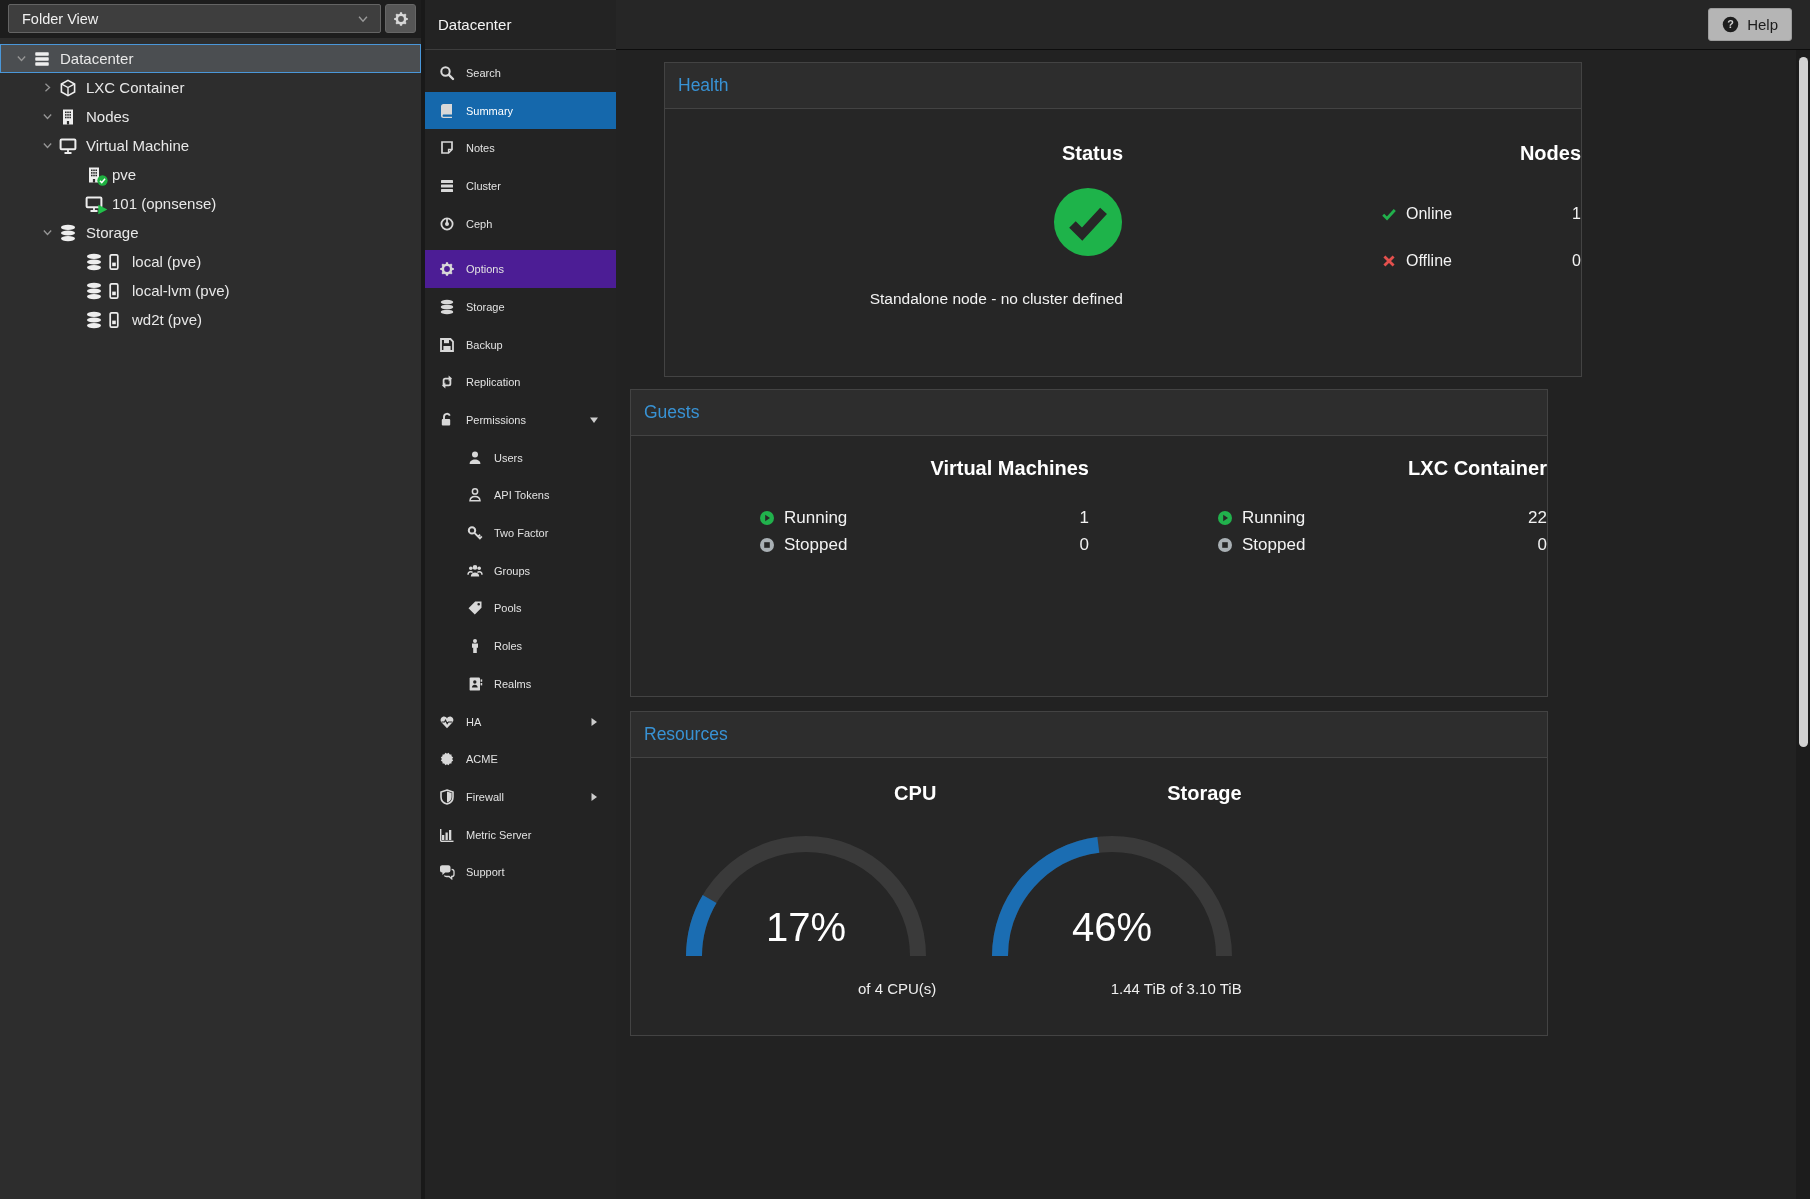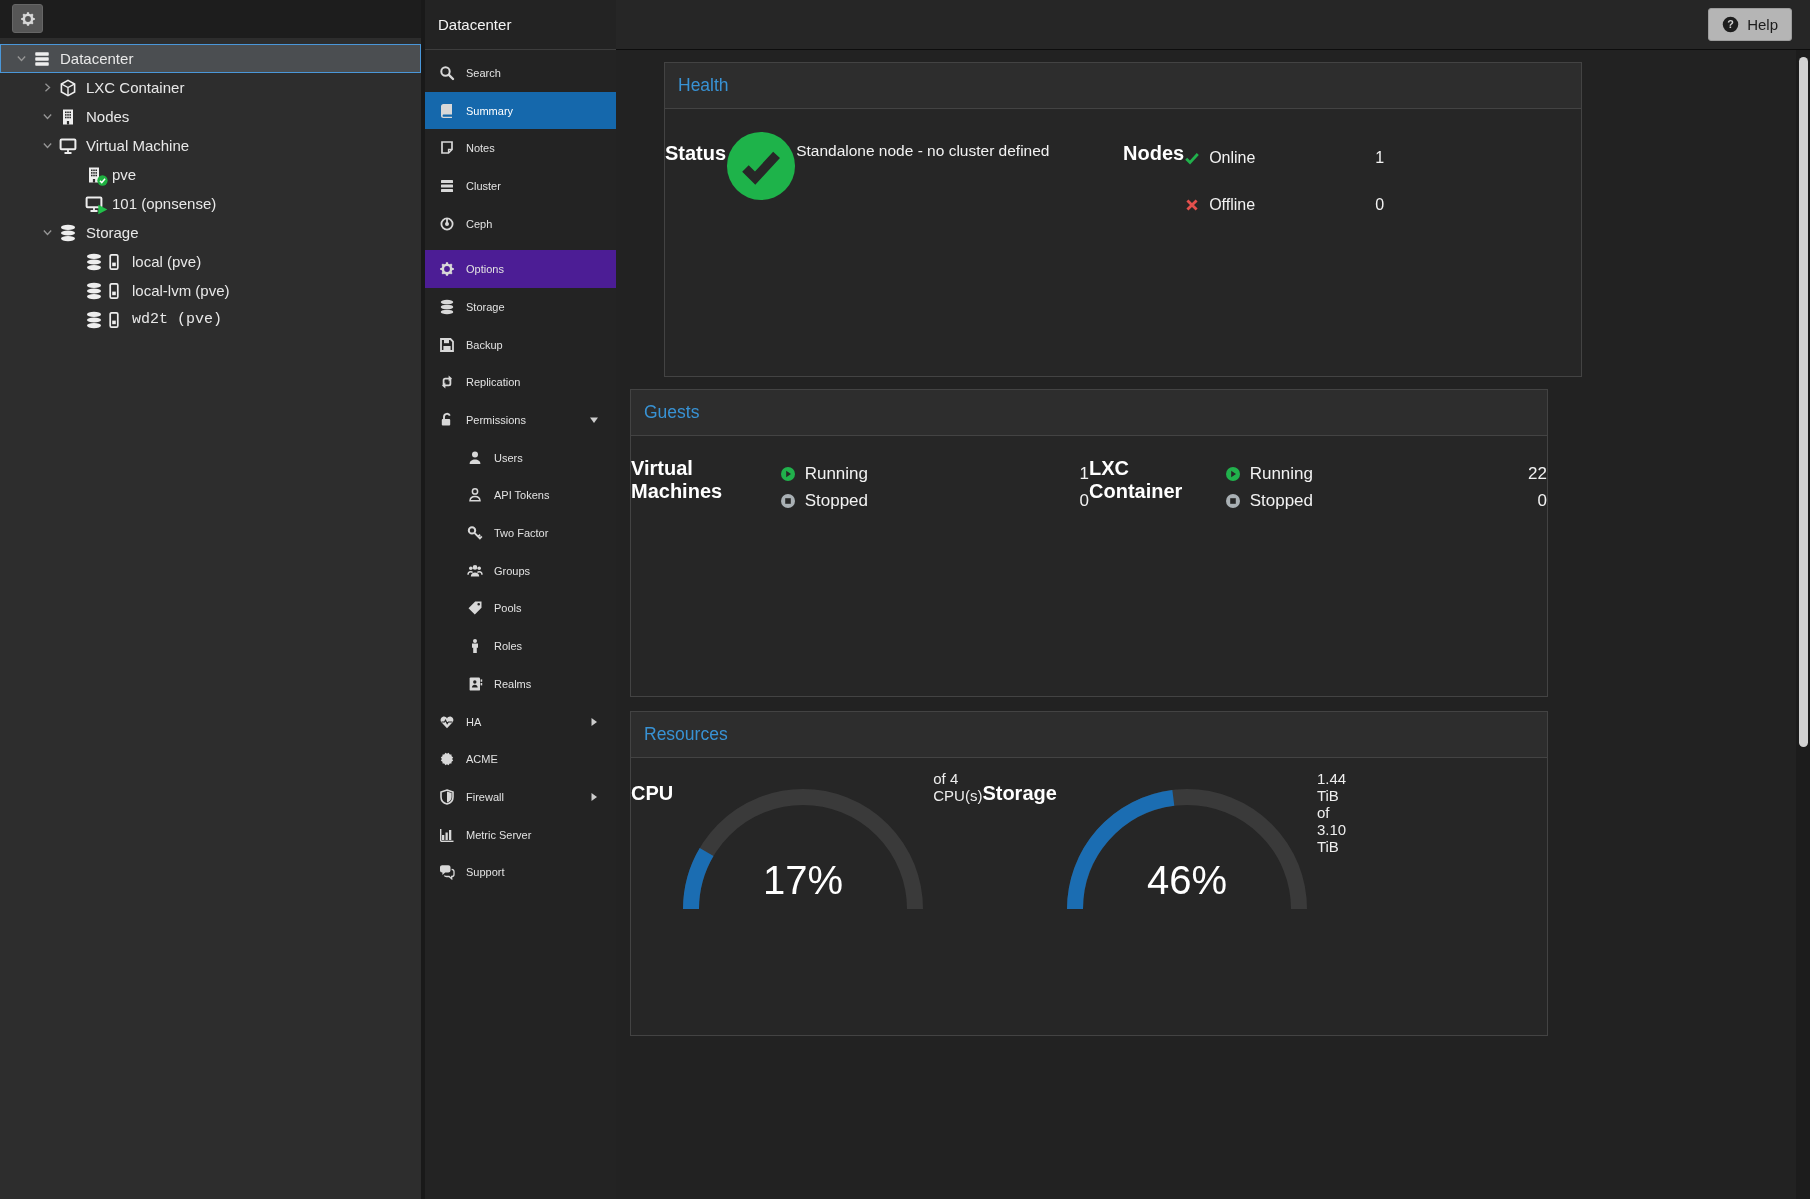--- a/index.html
+++ b/index.html
@@ -62,21 +62,21 @@
   .panel.guests { margin-top:12px; }
   .panel.resources { margin-top:14px; }
   .panel-hd { height:46px; background:#2d2d2d; border-bottom:1px solid #434343; display:flex;
     align-items:center; padding:0 13px; font-size:17.5px; color:#3892d4; }
   .panel-bd { position:relative; }
   .health .panel-bd { height:267px; }
   .guests .panel-bd { height:260px; }
   .resources .panel-bd { height:277px; }
   .cols2 { display:grid; grid-template-columns:1fr 1fr; height:100%; }
   .cols3 { display:grid; grid-template-columns:1fr 1fr 1fr; height:100%; }
-  .col { display:flex; align-items:flex-start; }
+  .col { display:flex; flex-direction:column; align-items:flex-end; }
   .col-heading { margin-top:33px; font-size:20px; font-weight:bold; color:#ffffff; }
   .guests .col-heading { margin-top:21px; }
   .resources .col-heading { margin-top:24px; }
   .big-check { margin-top:22px; width:70px; height:70px; }
   .big-check svg { width:100%; height:100%; }
   .status-msg { margin-top:33px; font-size:15.5px; color:#f2f2f2; }
   .nodes-table { margin-top:25px; width:200px; }
   .nrow { display:flex; align-items:center; height:47px; font-size:16px; color:#f2f2f2; }
   .nrow .icn { margin-right:9px; }
   .nrow .val { margin-left:auto; }
@@ -88,20 +88,26 @@
   .gauge-caption { margin-top:12px; font-size:15px; color:#eeeeee; }
   svg text { font-family:"Liberation Sans","DejaVu Sans",sans-serif; }
 </style>
 </head>
 <body>
 
 <div class="app">
 
   <aside class="left">
     <div class="left-toolbar">
+      <div class="combo">
+        <span>Folder View</span>
+        <span class="caret"><svg viewBox="0 0 16 16">
+              <path d="M3.5 5.5 8 10.5l4.5-5" fill="none" stroke="currentColor" stroke-width="1.6"></path>
+            </svg></span>
+      </div>
       <button class="gearbtn">
         <span class="icn">
             <svg viewBox="0 0 16 16">
               <path d="M12.2 8H14.8M11 11l1.8 1.8M8 12.2v2.6M5 11l-1.8 1.8M3.8 8H1.2M5 5 3.2 3.2M8 3.8V1.2M11 5l1.8-1.8" stroke="currentColor" stroke-width="2.2" fill="none"></path>
               <circle cx="8" cy="8" r="4.2" fill="none" stroke="currentColor" stroke-width="2.6"></circle>
             </svg>
           </span>
       </button>
     </div>
     <div class="tree" id="tree">
@@ -275,21 +281,21 @@
             </span>
             <span class="icn icn-lg">
               <svg viewBox="0 0 18 18">
                 <rect x="5.2" y="1.8" width="7.6" height="14.4" rx="1.4" fill="none" stroke="currentColor" stroke-width="1.7"></rect>
                 <rect x="7.2" y="9.6" width="3.6" height="3.6" fill="currentColor"></rect>
               </svg>
             </span>
           </span>
           <span class="tree-label">local-lvm (pve)</span>
         </div>
-        <div class="tree-row" style="padding-left: 62px; font-family: Liberation Mono, monospace;">
+        <div class="tree-row" style="padding-left: 62px;">
           <span class="tree-caret"></span>
           <span class="tree-iconwrap">
             <span class="icn icn-lg">
               <svg viewBox="0 0 18 18">
                 <ellipse cx="9" cy="3.4" rx="7" ry="2.6" fill="currentColor"></ellipse>
                 <ellipse cx="9" cy="9" rx="7" ry="2.6" fill="currentColor"></ellipse>
                 <ellipse cx="9" cy="14.6" rx="7" ry="2.6" fill="currentColor"></ellipse>
               </svg>
             </span>
             <span class="icn icn-lg">

